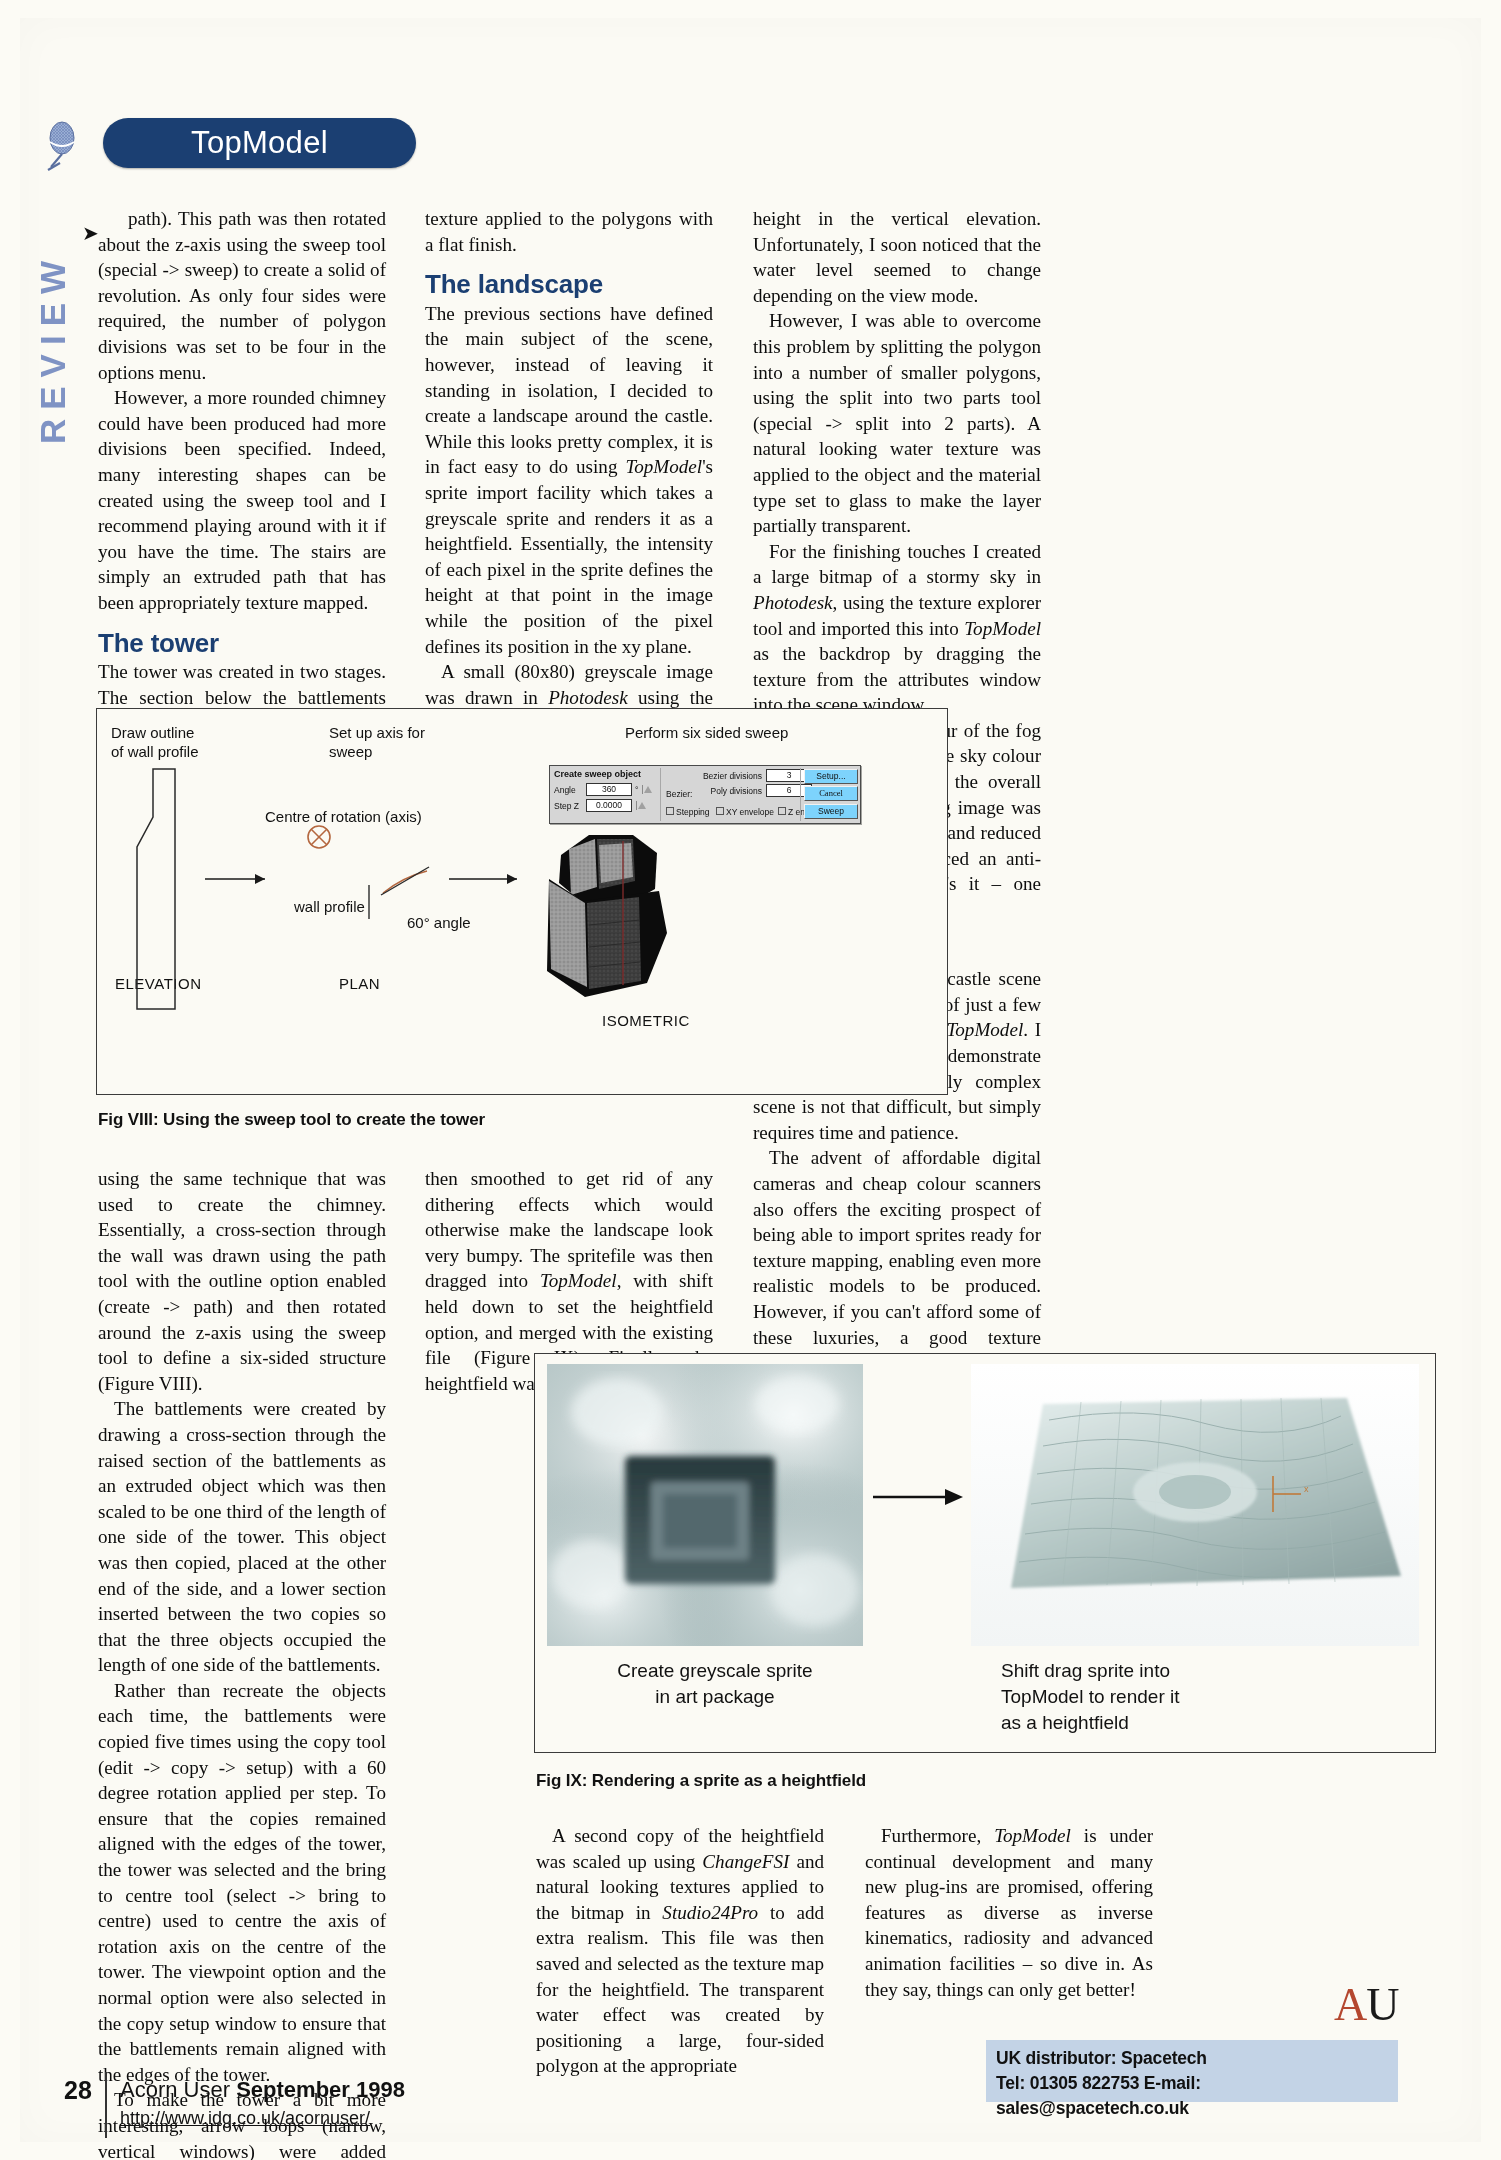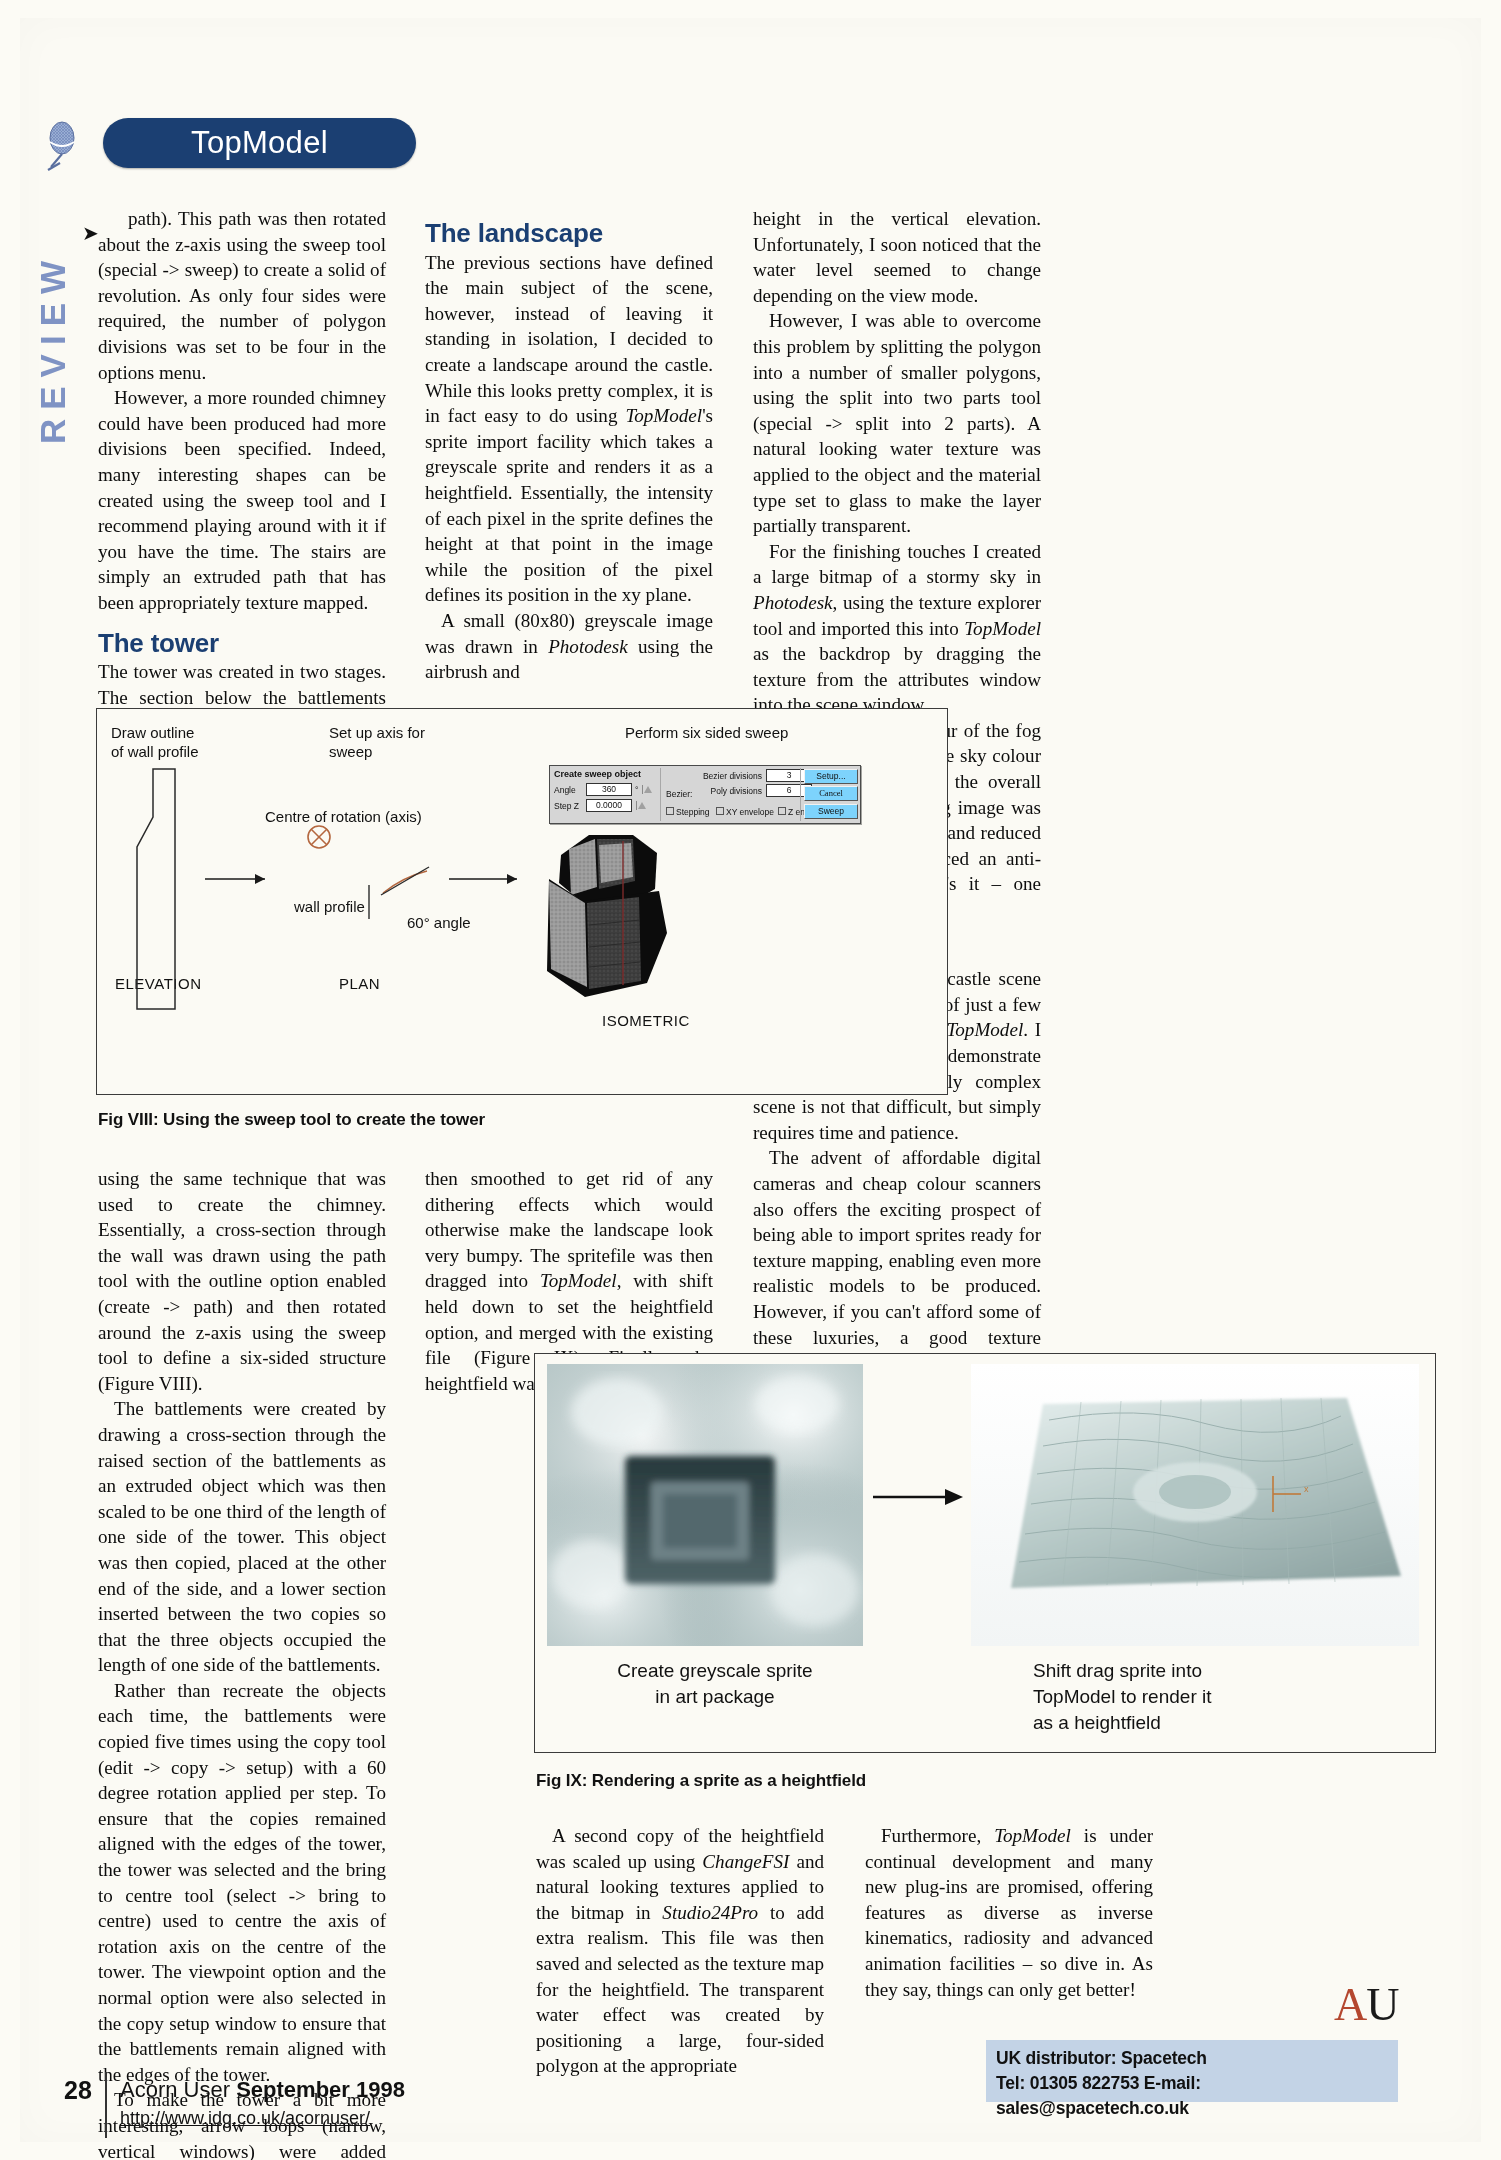--- a/index.html
+++ b/index.html
@@ -255,21 +255,21 @@
     background: #e8eeee;
   }
   .fig9 .cap {
     position: absolute;
     font-family: "Liberation Sans", sans-serif;
     font-size: 19px;
     color: #111;
     line-height: 26px;
   }
   .fig9 .cap-left { left: 60px; top: 304px; text-align: center; width: 240px; }
-  .fig9 .cap-right { left: 466px; top: 304px; margin-left: 32px; }
+  .fig9 .cap-right { left: 466px; top: 304px; }
   .fig9 svg.arrow9 { position: absolute; left: 336px; top: 130px; }
 
   
   .au-logo {
     position: absolute;
     left: 1314px; top: 1960px;
     font-family: "Liberation Serif", serif;
     font-size: 46px;
     letter-spacing: -1px;
   }
@@ -353,20 +353,21 @@
   <div class="arrow-bullet">➤</div>
 
   <div class="col" id="col1">
     <p class="firstline">path). This path was then rotated about the z-axis using the sweep tool (special -&gt; sweep) to create a solid of revolution. As only four sides were required, the number of polygon divisions was set to be four in the options menu.</p>
     <p>However, a more rounded chimney could have been produced had more divisions been specified. Indeed, many interesting shapes can be created using the sweep tool and I recommend playing around with it if you have the time. The stairs are simply an extruded path that has been appropriately texture mapped.</p>
     <h2 class="sub">The tower</h2>
     <p class="noindent">The tower was created in two stages. The section below the battlements was created</p>
   </div>
 
   <div class="col" id="col2">
+    <p class="noindent">texture applied to the polygons with a flat finish.</p>
     <h2 class="sub">The landscape</h2>
     <p class="noindent"><span>The previous sections have defined the main subject of the scene, however, instead of leaving it standing in isolation, I decided to create a landscape around the castle. While this looks pretty complex, it is in fact easy to do using </span><i>TopModel</i><span>'s sprite import facility which takes a greyscale sprite and renders it as a heightfield. Essentially, the intensity of each pixel in the sprite defines the height at that point in the image while the position of the pixel defines its position in the xy plane.</span></p>
     <p><span>A small (80x80) greyscale image was drawn in </span><i>Photodesk</i><span> using the airbrush and</span></p>
   </div>
 
   <div class="col" id="col3">
     <p class="noindent">height in the vertical elevation. Unfortunately, I soon noticed that the water level seemed to change depending on the view mode.</p>
     <p>However, I was able to overcome this problem by splitting the polygon into a number of smaller polygons, using the split into two parts tool (special -&gt; split into 2 parts). A natural looking water texture was applied to the object and the material type set to glass to make the layer partially transparent.</p>
     <p><span>For the finishing touches I created a large bitmap of a stormy sky in </span><i>Photodesk</i><span>, using the texture explorer tool and imported this into </span><i>TopModel</i><span> as the backdrop by dragging the texture from the attributes window into the scene window.</span></p>
     <p><span>I then altered the colour of the fog to match the colour of the sky colour until I was happy with the overall fade effect. The resulting image was then exported as a sprite and reduced in </span><i>ChangeFSI</i><span> to produced an anti-aliased image and that's it – one castle to order!</span></p>

